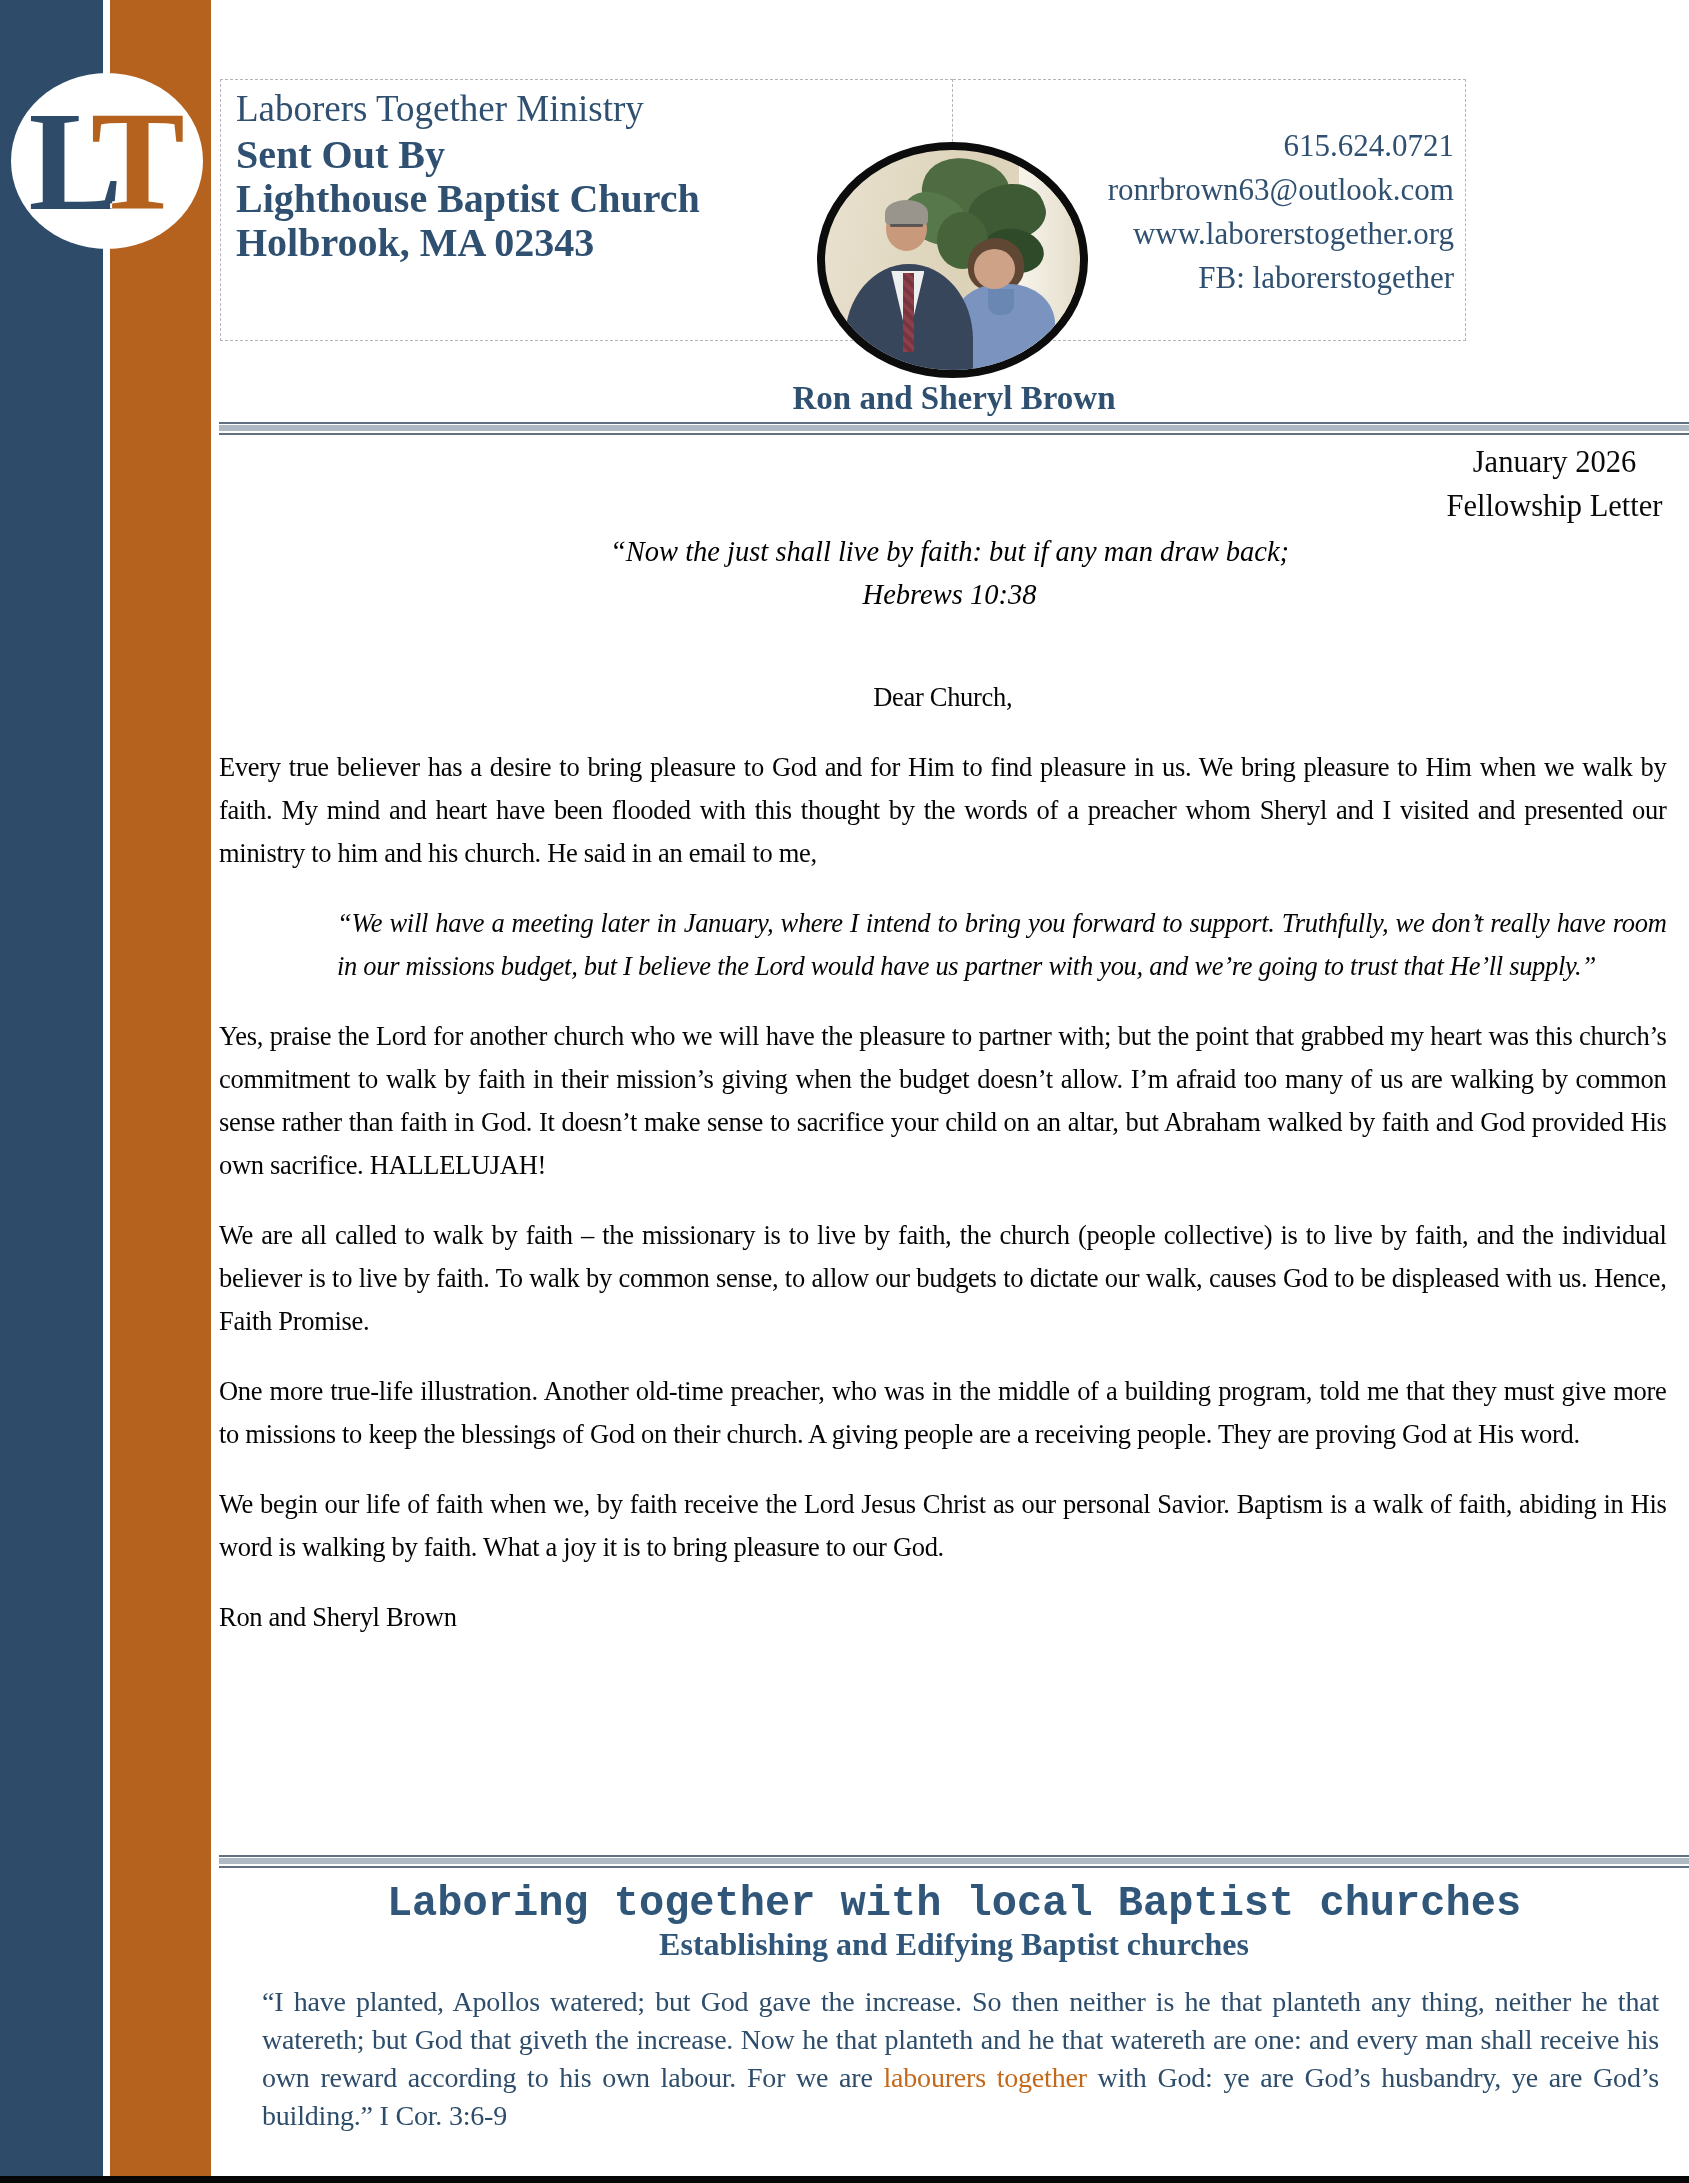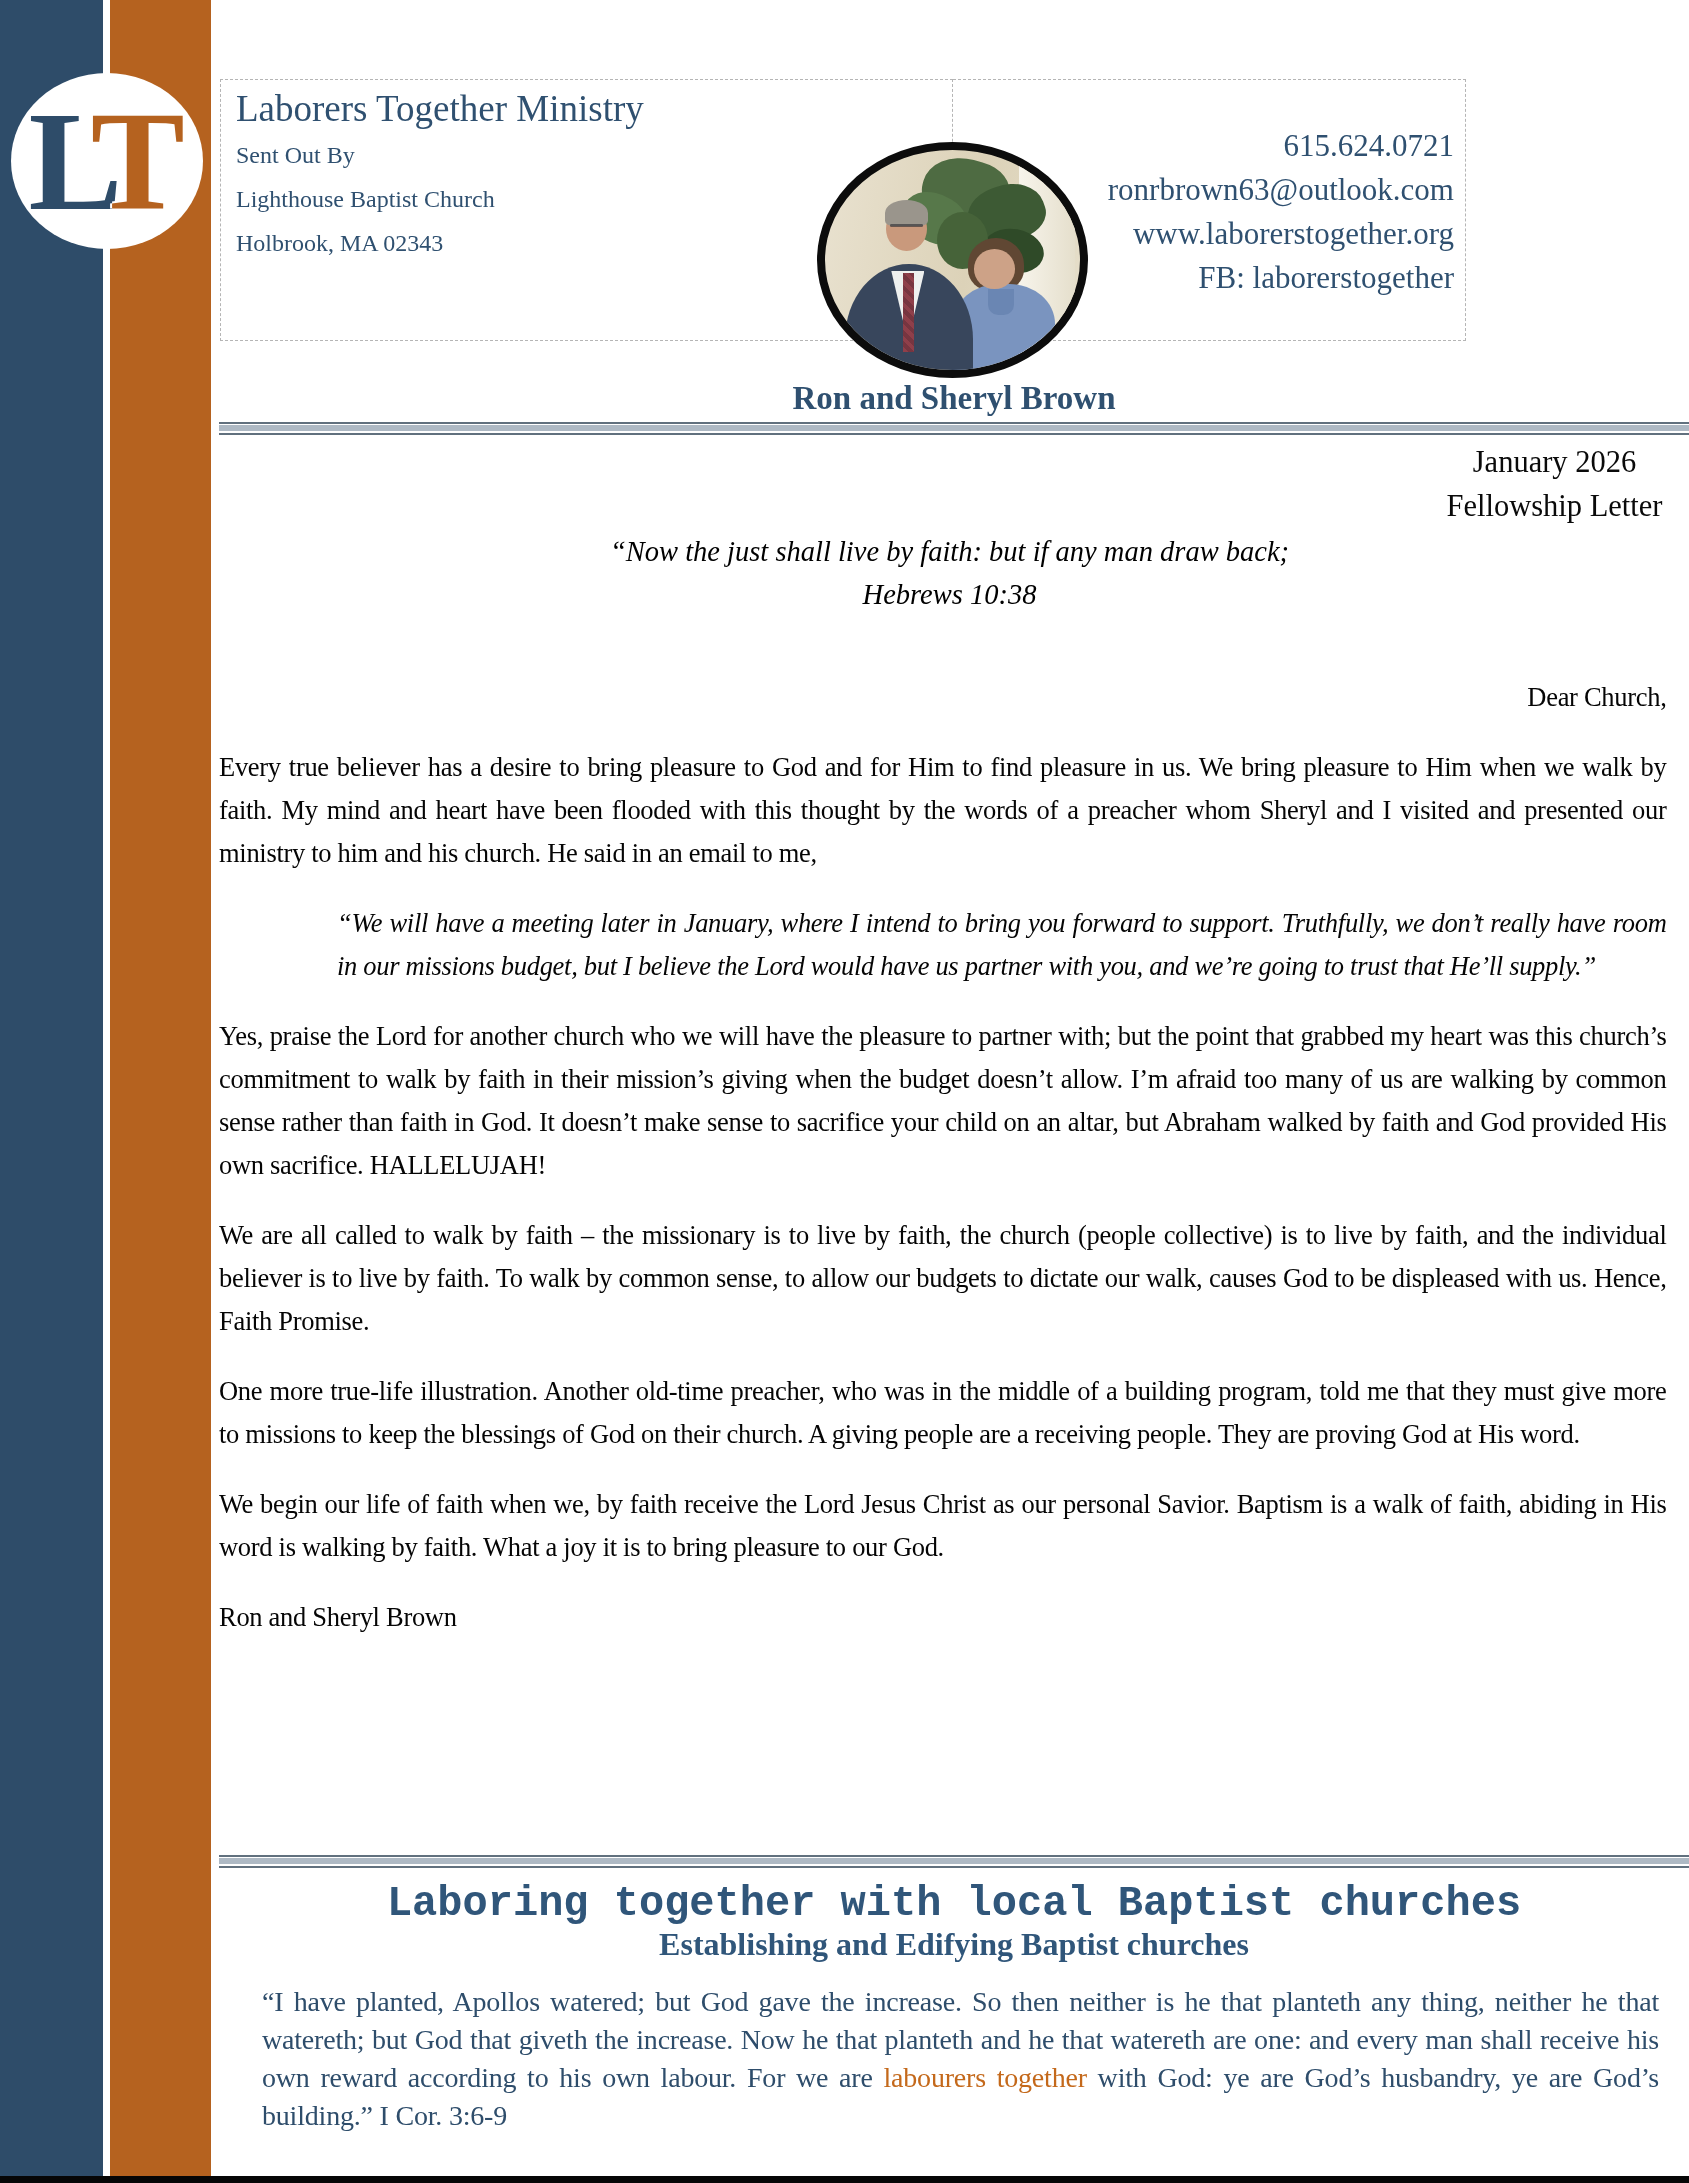--- a/index.html
+++ b/index.html
@@ -18,21 +18,21 @@
   .logo .glyph{font-weight:bold;font-size:141px;line-height:1;
         text-shadow:2px 0 0 #fff,-2px 0 0 #fff,0 2px 0 #fff,0 -2px 0 #fff;}
   .logo .l{color:#2e4c69;z-index:1;margin-right:-13.3px;}
   .logo .t{color:#b5621f;z-index:2;margin-left:-18.6px;}
   
   .box{position:absolute;top:79px;height:262px;border:1.3px dashed #b5b5b5;box-sizing:border-box;z-index:1;}
   .box-left{left:220px;width:733px;}
   .box-right{left:953px;width:513px;border-left:none;}
   .ministry{position:absolute;left:236px;top:84px;color:#2f5070;z-index:1;}
   .ministry .title{font-size:37px;line-height:49px;}
-  .ministry .line{font-size:24px;line-height:44px;}
+  .ministry .line{font-size:40px;line-height:44px;font-weight:bold;}
   .contact{position:absolute;right:235px;top:91px;color:#2f5070;text-align:right;font-size:31px;line-height:44px;z-index:1;margin-top:33px;}
   
   .photo{position:absolute;left:817px;top:142px;width:255px;height:220px;border:8px solid #0c0c0c;
          border-radius:50%;overflow:hidden;z-index:3;
          background:linear-gradient(100deg,#e9e2d0 0%,#dcd2b8 55%,#e6dfcb 100%);}
   .photo *{position:absolute;}
   .ph-col{right:2%;top:0;width:22%;height:100%;background:linear-gradient(90deg,#f7f4eb,#e5dfcc);}
   .leaf1{left:38%;top:4%;width:34%;height:30%;background:#4e6b42;border-radius:50% 40% 55% 45%;transform:rotate(15deg);}
   .leaf2{left:56%;top:16%;width:30%;height:26%;background:#3d5a34;border-radius:45% 55% 40% 60%;transform:rotate(-20deg);}
   .leaf3{left:30%;top:20%;width:26%;height:22%;background:#57784a;border-radius:55% 45% 50% 50%;transform:rotate(30deg);}
@@ -61,21 +61,21 @@
   .rule-footer{top:1855px;}
   
   .dateblock{position:absolute;right:26.5px;top:440px;text-align:center;font-size:30.5px;line-height:44px;color:#0a0a0a;}
   
   .scripture{position:absolute;left:233px;right:23px;top:530px;text-align:center;
              font-style:italic;font-size:28.5px;line-height:43px;color:#000;}
   
   .body-text{position:absolute;left:219px;right:22.5px;top:676px;font-size:26.5px;line-height:43px;
              letter-spacing:-0.3px;color:#050505;}
   .body-text p{margin:0 0 27px 0;text-align:justify;}
-  .body-text p.salutation{text-align:right;}
+  .body-text p.salutation{text-align:center;}
   .body-text p.closing{text-align:left;margin-bottom:0;}
   .body-text .bq{margin-left:118px;font-style:italic;}
   
   .footer-h1{position:absolute;left:219px;right:0;top:1880px;text-align:center;
              font-size:42px;font-weight:bold;color:#30567a;font-family:Liberation Mono, monospace;}
   .footer-h2{position:absolute;left:219px;right:0;top:1926px;text-align:center;
              font-size:32px;font-weight:bold;color:#30567a;}
   .footer-quote{position:absolute;left:262px;right:30px;top:1983px;font-size:28px;line-height:38px;
                 text-align:justify;color:#2e4d6b;letter-spacing:-0.2px;}
   .footer-quote .hl{color:#c4691b;}

